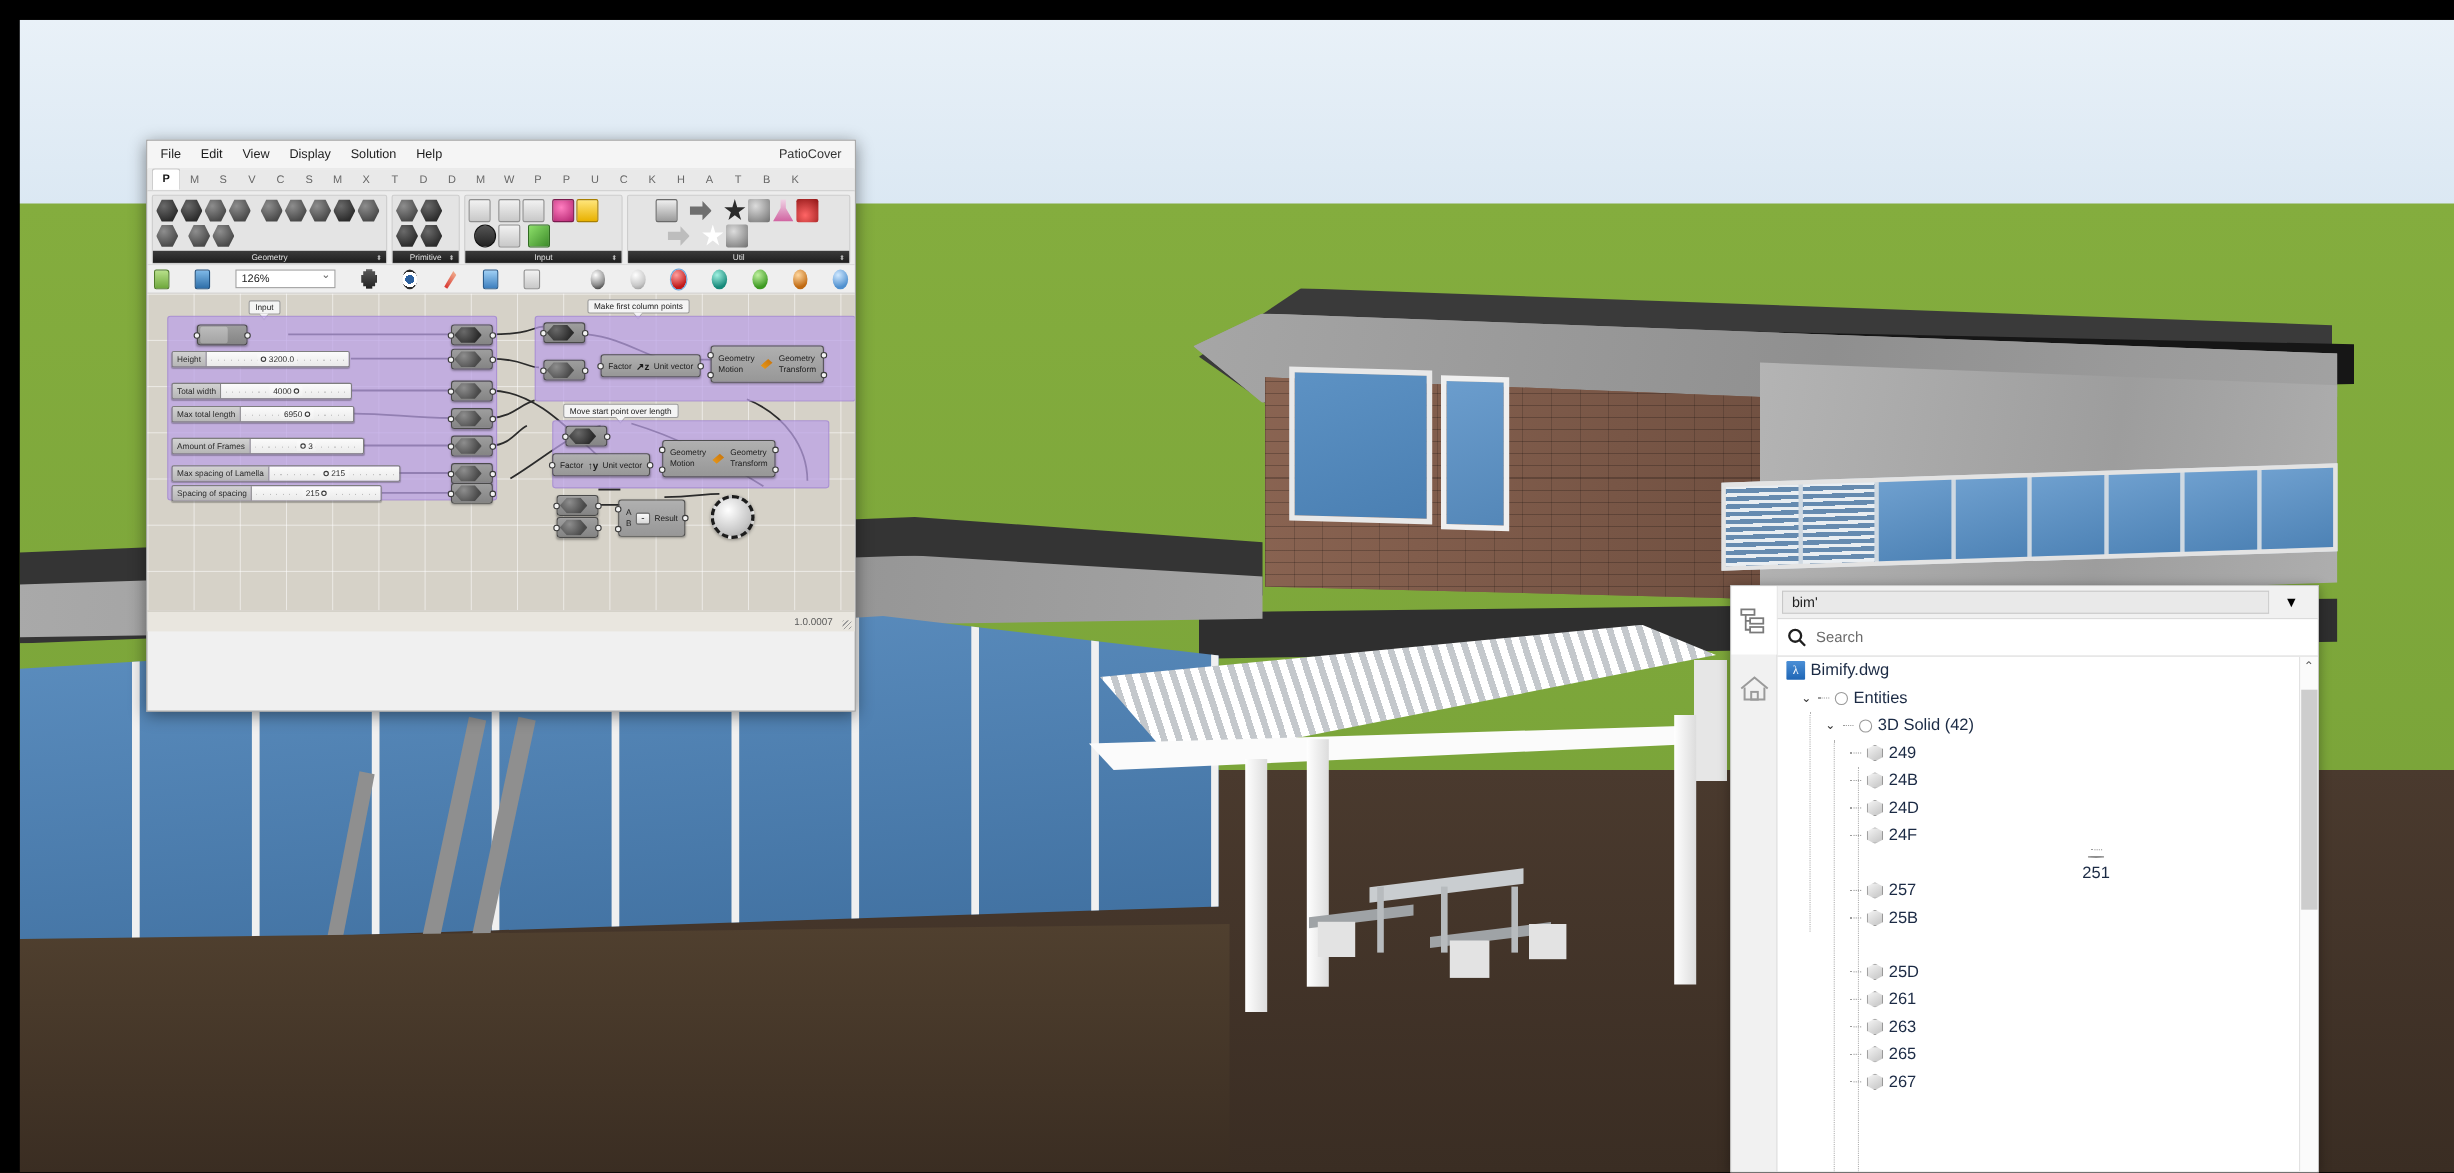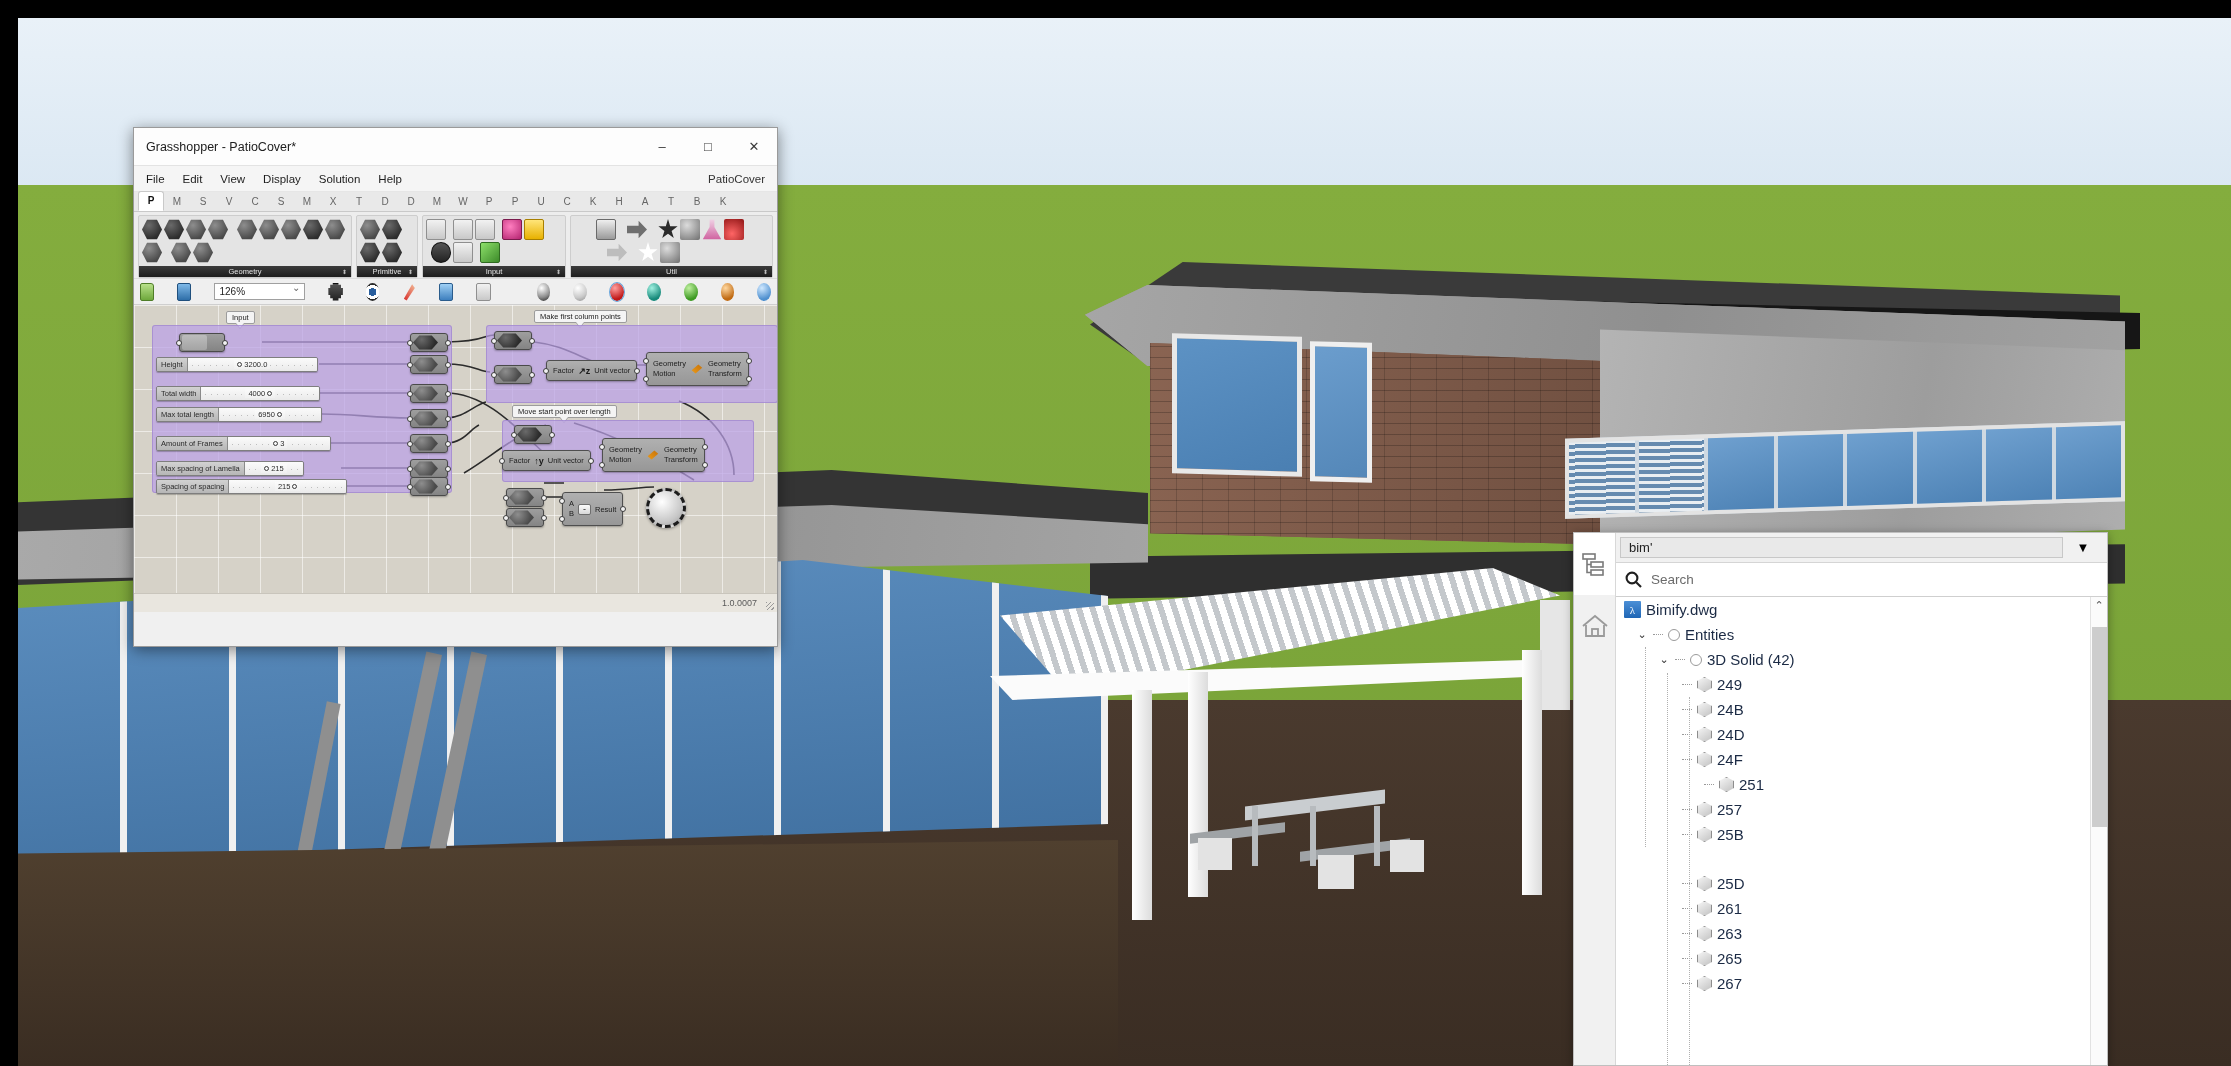--- a/index.html
+++ b/index.html
@@ -379,28 +379,20 @@
   <div class="pc-cube q1"></div>
   <div class="pc-cube q2"></div>
   <div class="pc-cube q3"></div>
 
   <div class="vp-black-top"></div>
   <div class="vp-black-left"></div>
 </div>
 
 <div id="gh">
 
-  <div class="gh-title">
-    <span class="t">Grasshopper - PatioCover*</span>
-    <div class="gh-wbtns">
-      <div>–</div>
-      <div>□</div>
-      <div class="close">✕</div>
-    </div>
-  </div>
 
   <div class="gh-menu">
     <span>File</span>
     <span>Edit</span>
     <span>View</span>
     <span>Display</span>
     <span>Solution</span>
     <span>Help</span>
     <span class="sp">PatioCover</span>
   </div>
@@ -579,21 +571,21 @@
     <div class="slider" style="left:22px; top:131px; width:175px;">
       <span class="sl-name">Amount of Frames</span>
       <span class="sl-track">
         <span class="sl-val">
           <i class="sl-grip"></i>
           <b style="font-weight:normal;">3</b>
         </span>
       </span>
     </div>
 
-    <div class="slider" style="left:22px; top:156px; width:148px;">
+    <div class="slider" style="left:22px; top:156px; width:208px;">
       <span class="sl-name">Max spacing of Lamella</span>
       <span class="sl-track">
         <span class="sl-val">
           <i class="sl-grip"></i>
           <b style="font-weight:normal;">215</b>
         </span>
       </span>
     </div>
 
     <div class="slider" style="left:22px; top:174px; width:191px;">
@@ -819,21 +811,21 @@
           <div class="tr-row" style="padding-left: 66px;">
             <span class="dashline"></span>
             <span class="cube-ico"></span>
             <span>24D</span>
           </div>
           <div class="tr-row" style="padding-left: 66px;">
             <span class="dashline"></span>
             <span class="cube-ico"></span>
             <span>24F</span>
           </div>
-          <div class="tr-row" style="padding-left: 88px;">
+          <div class="tr-row" style="padding-left: 88px; flex-direction: column;">
             <span class="dashline"></span>
             <span class="cube-ico"></span>
             <span>251</span>
           </div>
           <div class="tr-row" style="padding-left: 66px;">
             <span class="dashline"></span>
             <span class="cube-ico"></span>
             <span>257</span>
           </div>
           <div class="tr-row" style="padding-left: 66px;">

